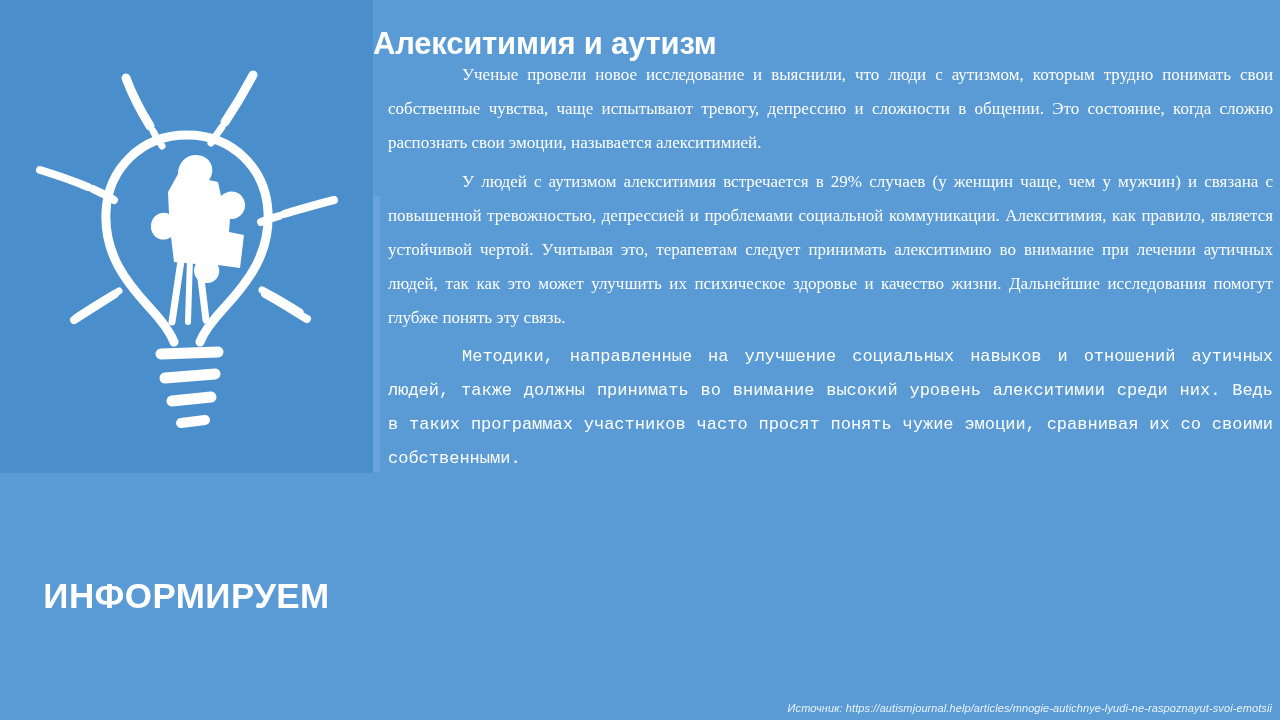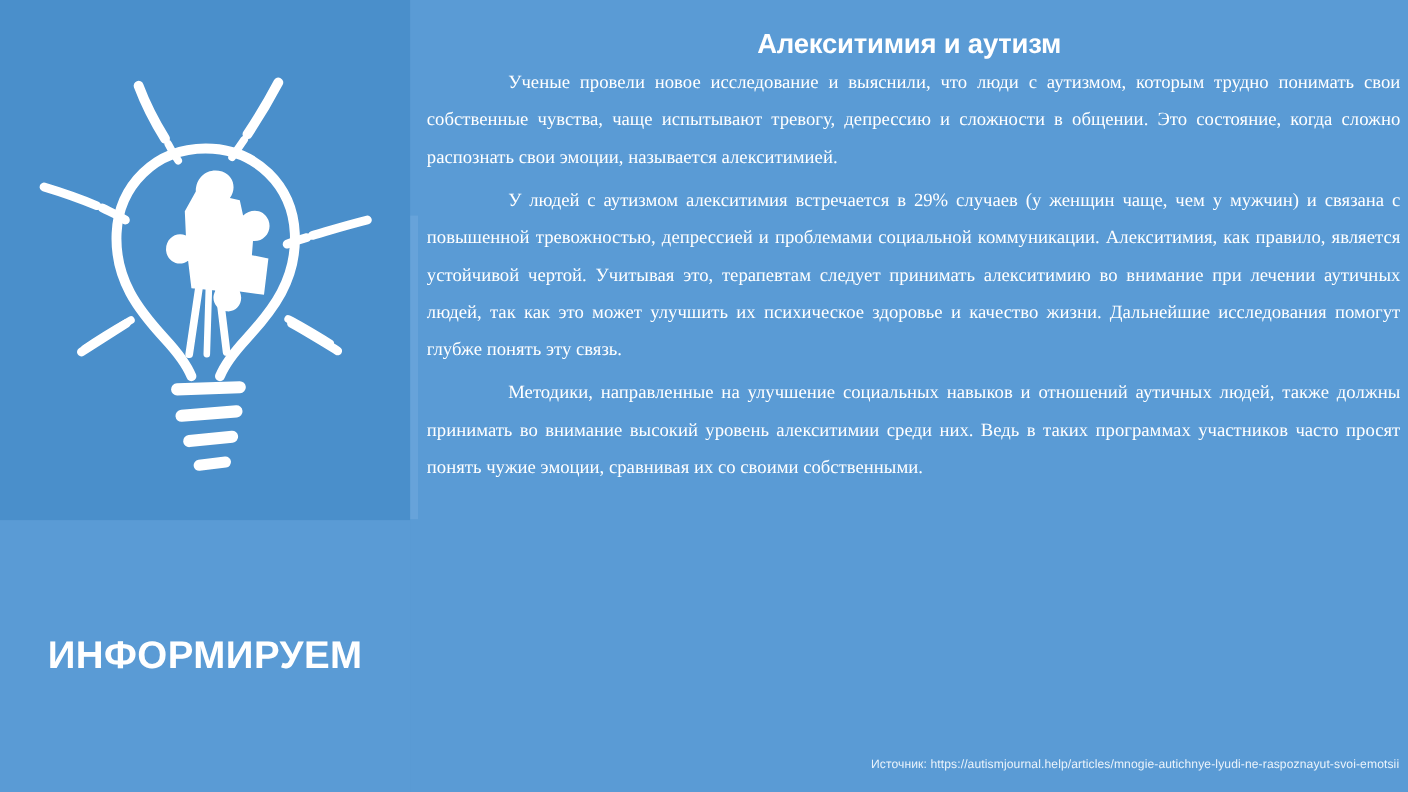--- a/index.html
+++ b/index.html
@@ -94,56 +94,56 @@
     height: 276px;
     background: #6aa5da;
     opacity: 0.85;
   }
 
   .article-title {
     position: absolute;
     left: 0;
     top: 26px;
     width: 907px;
-    text-align: center;
     color: #ffffff;
     font-family: "Liberation Sans", sans-serif;
     font-weight: bold;
-    font-size: 25px;
+    font-size: 31px;
     letter-spacing: -0.2px;
   }
 
   .article-body {
     position: absolute;
     left: 15px;
     top: 58px;
     width: 885px;
     color: #ffffff;
     font-family: "Liberation Serif", serif;
     font-size: 17px;
     line-height: 33.8px;
     text-align: justify;
     text-justify: inter-word;
   }
 
   .article-body p {
     text-indent: 74px;
     margin: 0 0 6px 0;
   }
-  .article-body p:last-child { margin-bottom: 0; }
+  .article-body p:last-child { margin-bottom: 0; font-family: Liberation Mono, monospace; }
 
   .source-line {
     position: absolute;
     right: 8px;
-    bottom: 19px;
+    bottom: 6px;
     color: #eaf3fb;
     font-family: "Liberation Sans", sans-serif;
     font-size: 11px;
     letter-spacing: 0.1px;
     white-space: nowrap;
+    font-style: italic;
   }
 </style>
 </head>
 <body>
 
 <div id="slide">
 
   <div class="left-col">
 
     <div class="left-top-panel"></div>

